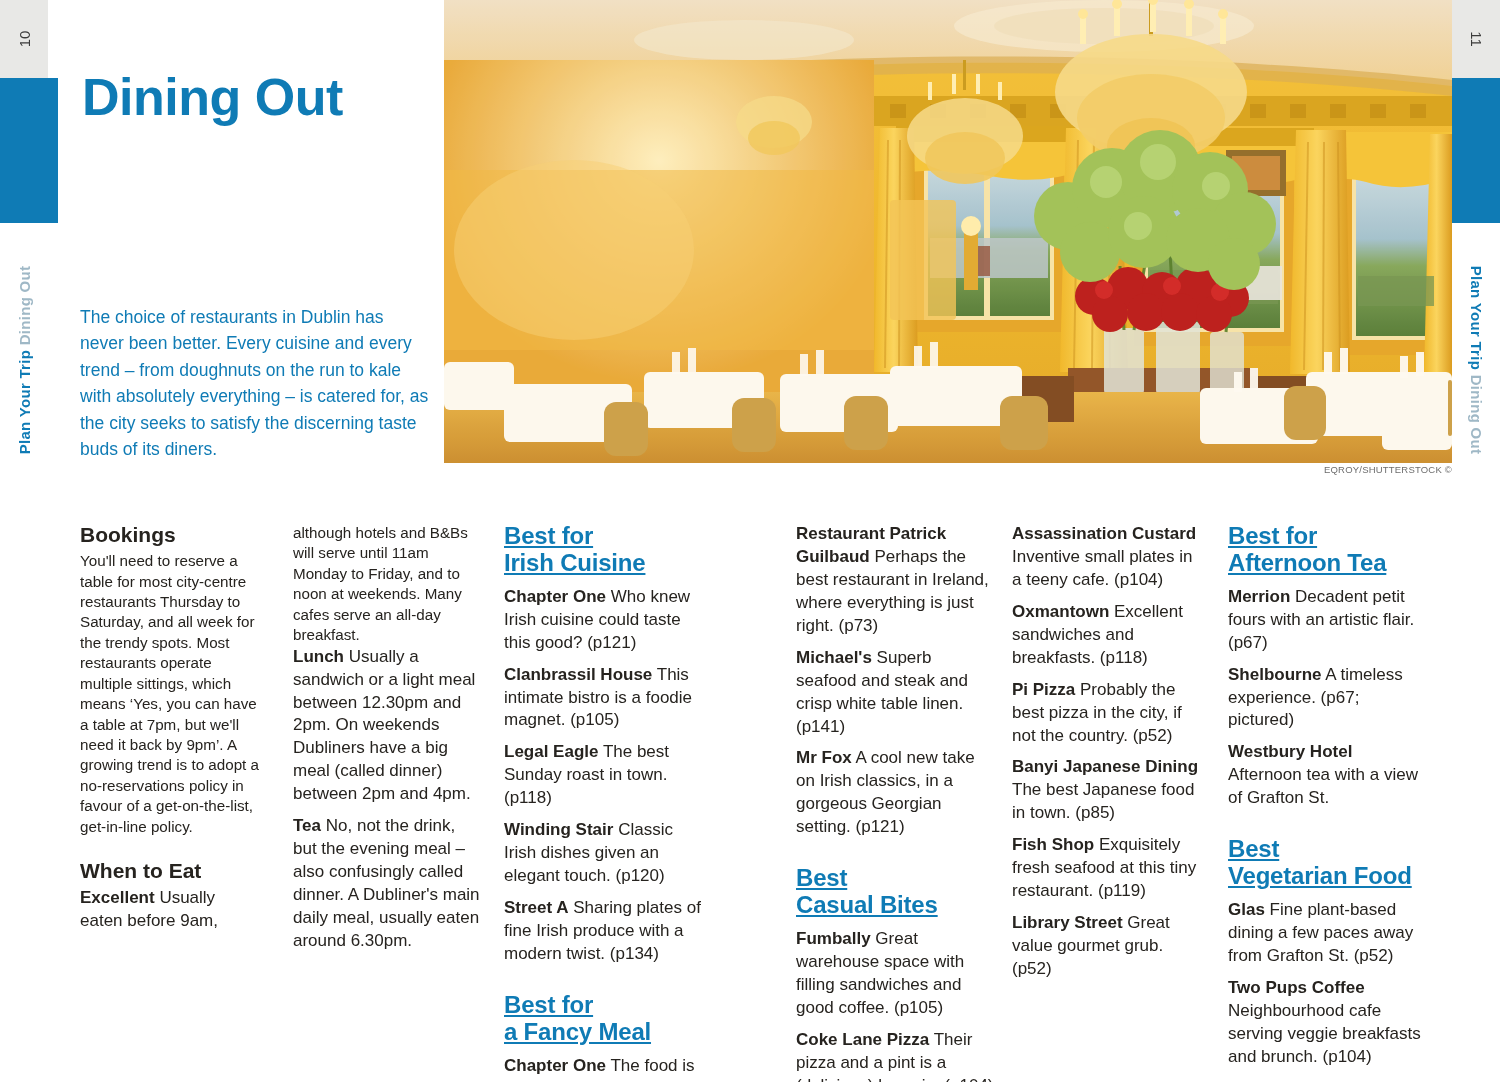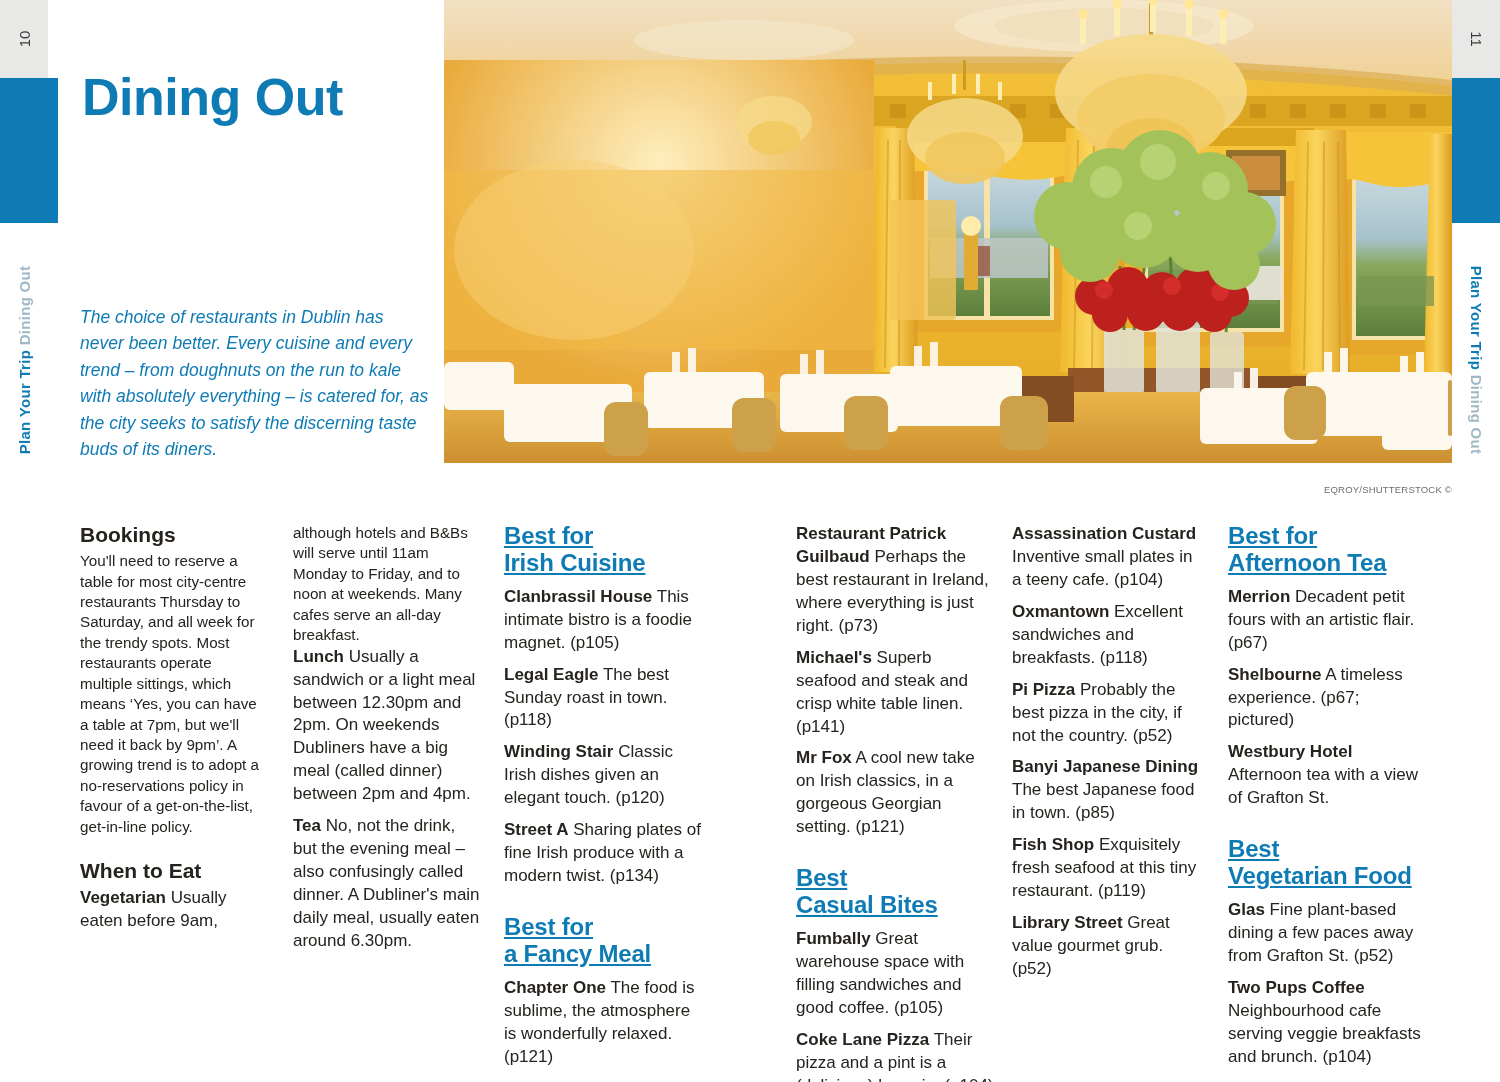--- a/index.html
+++ b/index.html
@@ -132,21 +132,20 @@
   }
 
   
   .intro {
     position: absolute;
     left: 80px;
     top: 286px;
     width: 352px;
     font-size: 17.5px;
     line-height: 1.52;
-    font-style: italic;
     color: #0f7bb5;
   }
 
   
   .photo {
     position: absolute;
     left: 444px;
     top: 0;
     width: 1008px;
     height: 463px;
@@ -160,21 +159,20 @@
   }
   .credit {
     position: absolute;
     left: 444px;
     top: 464px;
     width: 1008px;
     text-align: right;
     font-size: 9.5px;
     color: #6d6d6d;
     letter-spacing: .2px;
-    margin-top: 20px;
   }
 
   
   .cols {
     position: absolute;
     left: 80px;
     top: 487px;
     width: 1348px;
     height: 560px;
     margin-top: 36px;
@@ -519,34 +517,35 @@
     </svg>
   </div>
   <div class="credit">EQROY/SHUTTERSTOCK ©</div>
 
   <div class="cols">
 
     <div class="col c1">
       <h2 class="sec">Bookings</h2>
       <p class="body">You'll need to reserve a table for most city-centre restaurants Thursday to Saturday, and all week for the trendy spots. Most restaurants operate multiple sittings, which means ‘Yes, you can have a table at 7pm, but we'll need it back by 9pm’. A growing trend is to adopt a no-reservations policy in favour of a get-on-the-list, get-in-line policy.</p>
       <h2 class="sec spaced">When to Eat</h2>
-      <p class="entry"><b>Vegetarian</b><span class="run"> Usually eaten before 9am,</span></p>
+      <p class="entry"><b>Excellent</b><span class="run"> Usually eaten before 9am,</span></p>
     </div>
 
     <div class="col c2">
       <p class="body">although hotels and B&amp;Bs will serve until 11am Monday to Friday, and to noon at weekends. Many cafes serve an all-day breakfast.</p>
       <p class="entry" style="margin-top:0"><b>Lunch</b><span class="run"> Usually a sandwich or a light meal between 12.30pm and 2pm. On weekends Dubliners have a big meal (called dinner) between 2pm and 4pm.</span></p>
       <p class="entry"><b>Tea</b><span class="run"> No, not the drink, but the evening meal – also confusingly called dinner. A Dubliner's main daily meal, usually eaten around 6.30pm.</span></p>
     </div>
 
     <div class="col c3">
       <h2 class="blue">
         <span>Best for</span><br>
         <span>Irish Cuisine</span>
       </h2>
+      <p class="entry"><b>Chapter One</b><span class="run"> Who knew Irish cuisine could taste this good? (p121)</span></p>
       <p class="entry"><b>Clanbrassil House</b><span class="run"> This intimate bistro is a foodie magnet. (p105)</span></p>
       <p class="entry"><b>Legal Eagle</b><span class="run"> The best Sunday roast in town. (p118)</span></p>
       <p class="entry"><b>Winding Stair</b><span class="run"> Classic Irish dishes given an elegant touch. (p120)</span></p>
       <p class="entry"><b>Street A</b><span class="run"> Sharing plates of fine Irish produce with a modern twist. (p134)</span></p>
       <h2 class="blue spaced">
         <span>Best for</span><br>
         <span>a Fancy Meal</span>
       </h2>
       <p class="entry"><b>Chapter One</b><span class="run"> The food is sublime, the atmosphere is wonderfully relaxed. (p121)</span></p>
     </div>

